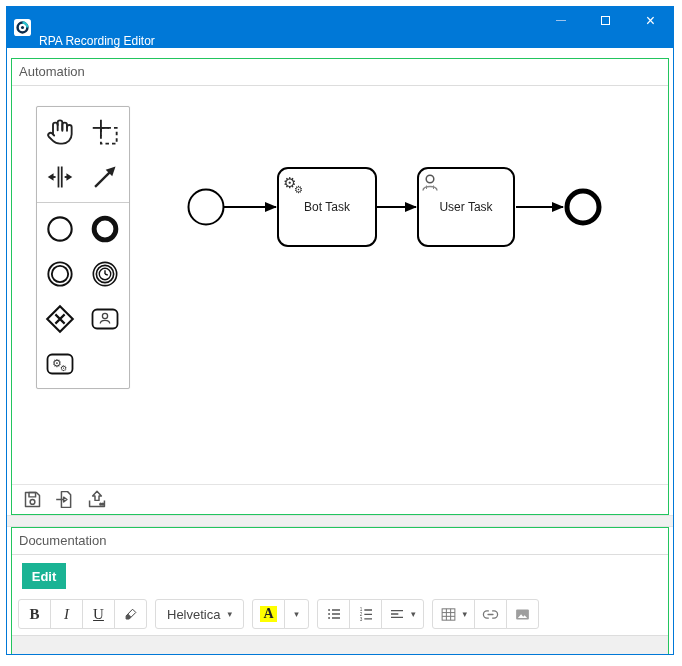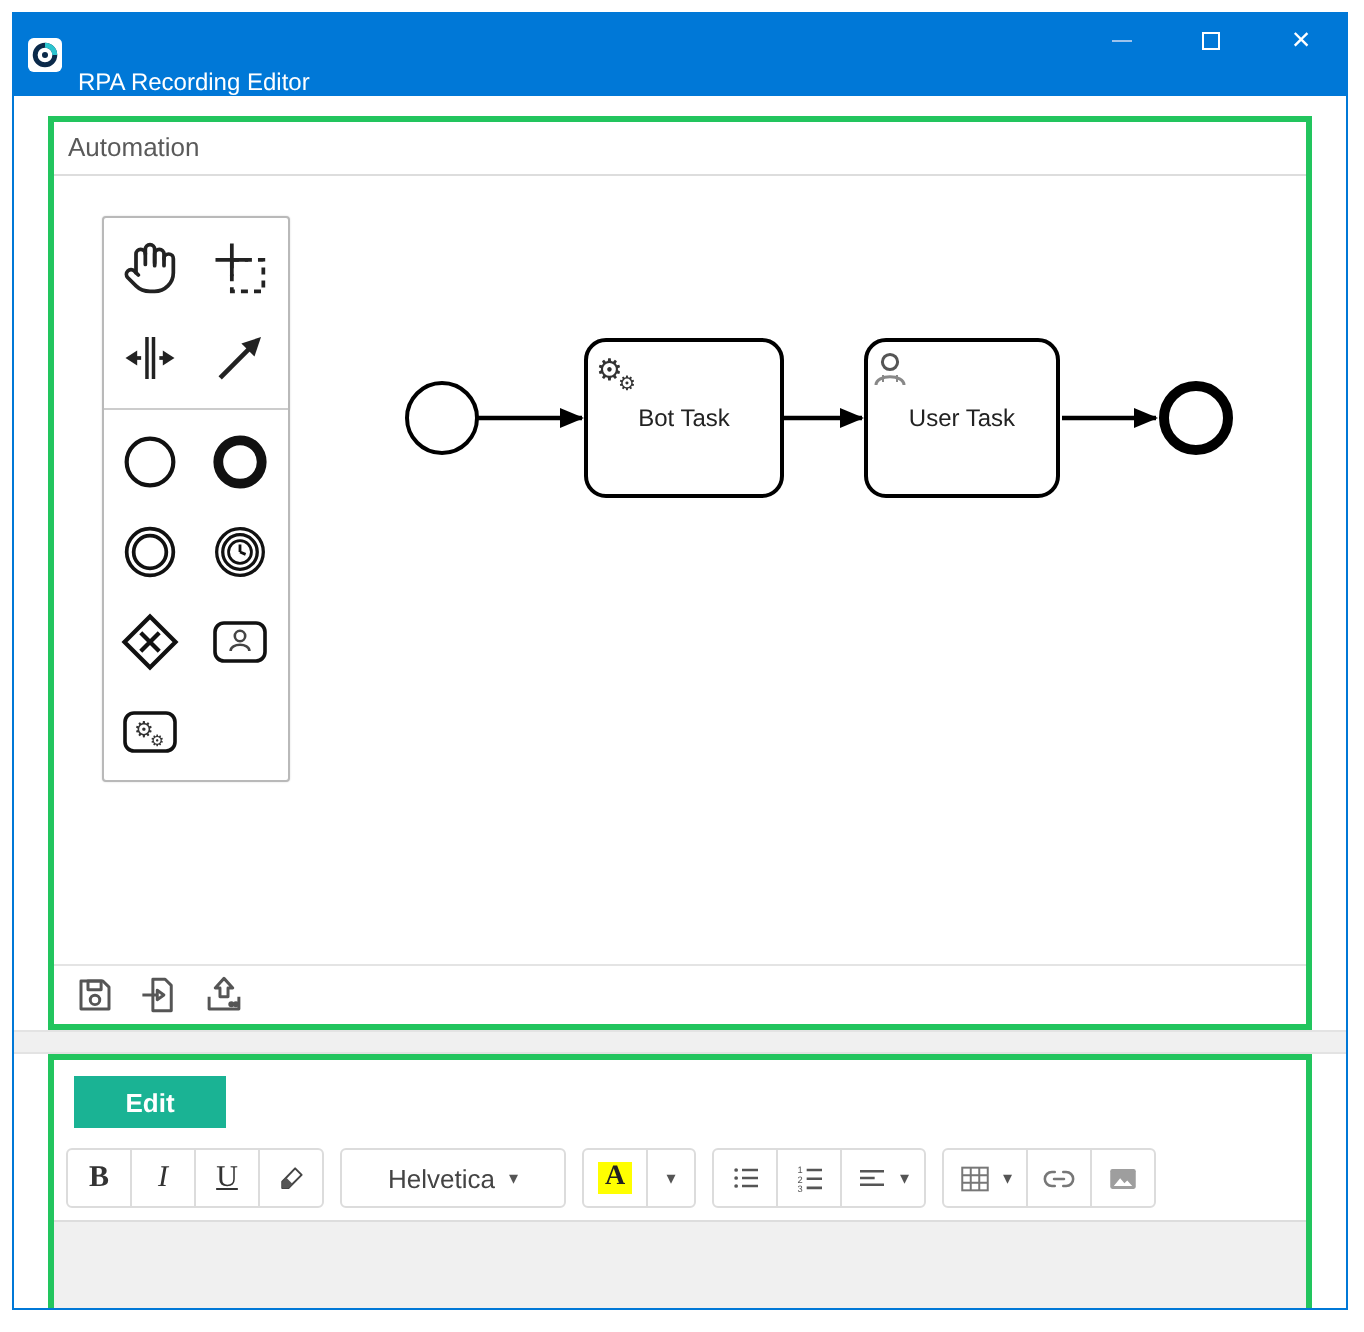--- a/index.html
+++ b/index.html
@@ -9,49 +9,49 @@
   .titlebar{flex:0 0 27px;background:#0078d7;display:flex;align-items:center;padding-left:7px;}
   .logo{width:17px;height:17px;margin-right:8px;flex:0 0 auto;}
   .title{color:#fff;font-size:12px;margin-top:27px;}
   .win-controls{margin-left:auto;display:flex;height:100%;}
   .win-btn{width:45px;height:27px;display:flex;align-items:center;justify-content:center;cursor:pointer;background:none;border:none;padding:0;}
   .min-glyph{width:10px;height:1px;background:#9dc3ec;}
   .max-glyph{width:9px;height:9px;border:1px solid #fff;box-sizing:border-box;}
   .close-glyph{color:#fff;font-size:16px;line-height:1;}
   
   .window-body{flex:1;display:flex;flex-direction:column;background:#fff;overflow:hidden;}
-  .panel{margin:0 17px;border:3px solid #22c55e;background:#fff;box-sizing:border-box;}
+  .panel{margin:0 4px;border:1px solid #22c55e;background:#fff;box-sizing:border-box;}
   .panel-header{height:26px;line-height:26px;padding-left:7px;font-size:13px;color:#5a5a5a;border-bottom:1px solid #ddd;background:#fff;}
   .automation-panel{margin-top:10px;height:457px;display:flex;flex-direction:column;}
   .canvas{position:relative;flex:1;background:#fff;overflow:hidden;}
   .diagram-svg{position:absolute;left:0;top:0;}
   
   .palette{position:absolute;left:24px;top:20px;width:92px;background:#fff;border:1px solid #b9b9b9;border-radius:2px;padding:2px 0;box-shadow:0 0 1px rgba(0,0,0,.15);}
   .pal-row{display:flex;}
   .pal-cell{width:45px;height:45px;display:flex;align-items:center;justify-content:center;cursor:pointer;}
   .pal-cell.empty{cursor:default;}
   .pal-sep{border-top:1px solid #ccc;margin:3px 0;}
   
   .canvas-footer{flex:0 0 29px;border-top:1px solid #e4e4e4;display:flex;align-items:center;gap:9px;padding-left:9px;background:#fff;}
   .footer-btn{width:23px;height:23px;display:flex;align-items:center;justify-content:center;cursor:pointer;background:none;border:none;padding:0;}
   
   .panel-gap{height:12px;background:#f0f0f0;border-top:1px solid #e3e3e3;border-bottom:1px solid #e3e3e3;box-sizing:border-box;}
   
   .documentation-panel{flex:1;border-bottom:none;display:flex;flex-direction:column;}
   .edit-row{padding:8px 0 8px 10px;background:#fff;}
-  .edit-btn{background:#1ab394;color:#fff;border:none;border-radius:0;width:76px;height:26px;font-weight:bold;font-size:13px;cursor:pointer;font-family:"Liberation Sans",sans-serif;}
+  .edit-btn{background:#1ab394;color:#fff;border:none;border-radius:0;width:44px;height:26px;font-weight:bold;font-size:13px;cursor:pointer;font-family:"Liberation Sans",sans-serif;}
   .rt-toolbar{display:flex;gap:8px;padding:2px 0 6px 6px;align-items:flex-start;background:#fff;}
   .btn-group{display:inline-flex;}
   .rt-btn{height:30px;min-width:33px;box-sizing:border-box;background:#fff;border:1px solid #dcdcdc;display:inline-flex;align-items:center;justify-content:center;font-size:14px;color:#333;cursor:pointer;padding:0 7px;margin-left:-1px;font-family:"Liberation Sans",sans-serif;}
   .btn-group .rt-btn:first-child{border-top-left-radius:3px;border-bottom-left-radius:3px;margin-left:0;}
   .btn-group .rt-btn:last-child{border-top-right-radius:3px;border-bottom-right-radius:3px;}
   .serif-b{font-family:"Liberation Serif",serif;font-weight:bold;font-size:15px;}
   .serif-i{font-family:"Liberation Serif",serif;font-style:italic;font-size:15px;}
   .serif-u{font-family:"Liberation Serif",serif;text-decoration:underline;font-size:15px;}
-  .font-btn{font-size:13px;color:#444;gap:7px;padding:0 23px;}
+  .font-btn{font-size:13px;color:#444;gap:7px;padding:0 11px;}
   .caret{font-size:9px;color:#555;}
   .color-a{font-family:"Liberation Serif",serif;font-weight:bold;background:#ffff00;padding:0 3px;line-height:1.15;font-size:14px;color:#222;}
   .caret-btn{min-width:25px;}
   .rt-editarea{flex:1;background:#f0f0f0;border-top:1px solid #ddd;}
   svg{display:block;}
 </style>
 </head>
 <body>
 
 <div class="window">
@@ -233,20 +233,23 @@
             <circle cx="16.2" cy="17.3" r="0.9" fill="#555"></circle>
             <circle cx="18.8" cy="17.3" r="0.9" fill="#555"></circle>
           </svg>
         </button>
       </div>
     </section>
 
     <div class="panel-gap"></div>
 
     <section class="panel documentation-panel">
+      <div class="panel-header">
+        <span>Documentation</span>
+      </div>
       <div class="edit-row">
         <button class="edit-btn">Edit</button>
       </div>
 
       <div class="rt-toolbar">
         <div class="btn-group">
           <button class="rt-btn serif-b">B</button>
           <button class="rt-btn serif-i">I</button>
           <button class="rt-btn serif-u">U</button>
           <button class="rt-btn">

